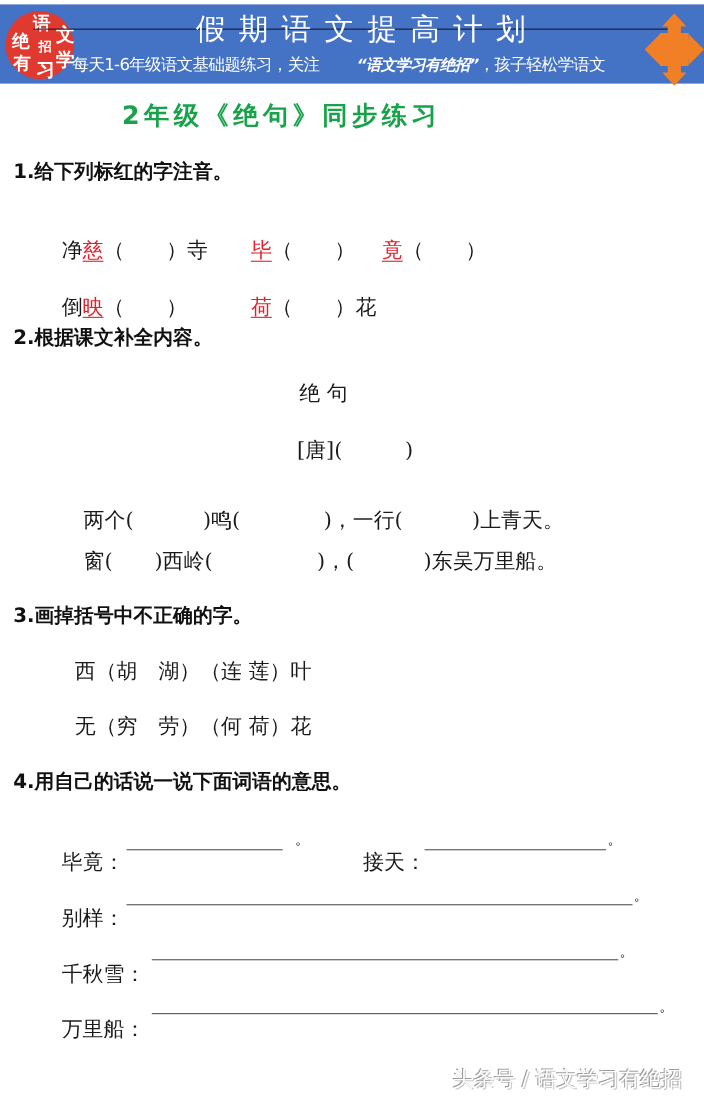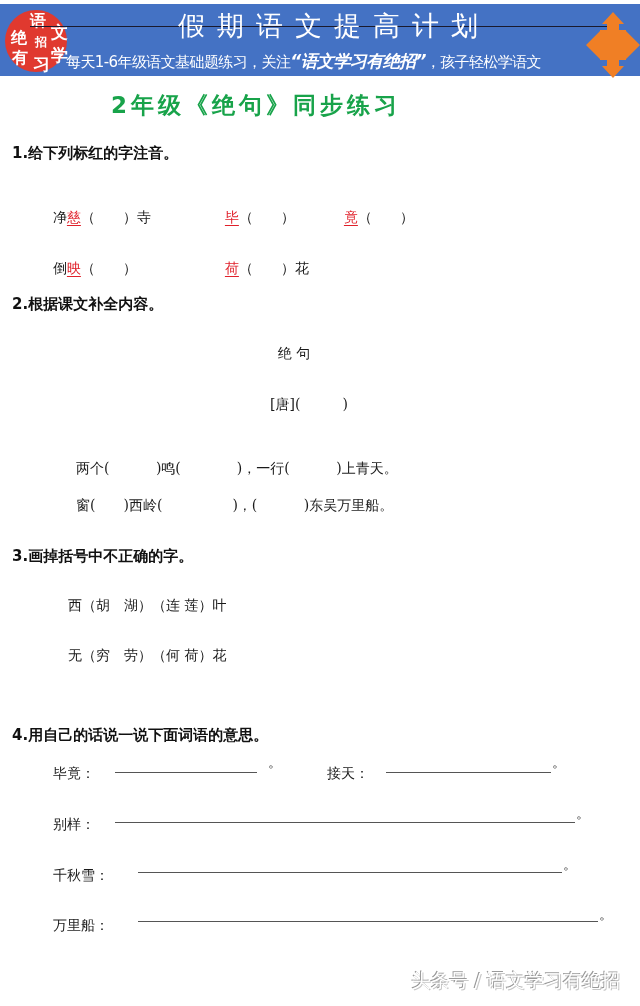--- a/index.html
+++ b/index.html
@@ -4,40 +4,40 @@
   <style>
     * { margin: 0; padding: 0; box-sizing: border-box; }
     html, body { width: 640px; height: 1006px; background: #ffffff; overflow: hidden; }
     body { position: relative; font-family: "DejaVu Serif", "Liberation Serif", serif; color: #1a1a1a; }
 
     
     .banner { position: absolute; left: 0; top: 4px; width: 640px; height: 72px; background: #4472c4; }
     .banner-rule { position: absolute; left: 30px; top: 22px; width: 582px; height: 1px; background: #1a1a2e; }
     .banner-title { position: absolute; left: 130px; top: 4px; width: 390px; font-family: "DejaVu Sans", sans-serif; font-size: 27px; color: #ffffff; letter-spacing: 12px; white-space: nowrap; margin-left: 48px; }
     .banner-sub { position: absolute; left: 66px; top: 46px; font-family: "DejaVu Sans", sans-serif; font-size: 15px; color: #ffffff; white-space: nowrap; letter-spacing: -0.6px; }
-    .banner-sub .quoted { font-weight: bold; font-style: italic; font-size: 17px; }
+    .banner-sub .quoted { font-weight: bold; font-style: italic; font-size: 14px; margin-left: 34px; }
 
     .seal { position: absolute; left: 5px; top: 6px; width: 62px; height: 62px; border-radius: 50%; background: #e0392f; color: #fff; font-family: "DejaVu Serif", serif; font-weight: bold; }
     .seal span { position: absolute; font-size: 16px; line-height: 1; }
     .seal .s1 { left: 25px; top: 3px; }
     .seal .s2 { left: 46px; top: 14px; font-size: 17px; }
     .seal .s3 { left: 6px; top: 20px; }
     .seal .s4 { left: 30px; top: 26px; font-size: 12px; }
     .seal .s5 { left: 46px; top: 37px; font-size: 17px; }
     .seal .s6 { left: 7px; top: 40px; }
     .seal .s7 { left: 28px; top: 46px; font-size: 17px; }
 
     .compass { position: absolute; left: 586px; top: 8px; width: 54px; height: 66px; }
 
     
     .page-title { position: absolute; left: 0; top: 90px; width: 512px; text-align: center; font-family: "DejaVu Sans", sans-serif; font-weight: bold; font-size: 23px; color: #18a34a; letter-spacing: 4px; }
 
     
-    .q-heading { position: absolute; left: 12px; font-family: "DejaVu Sans", sans-serif; font-weight: bold; font-size: 15px; color: #111; white-space: nowrap; }
-    .line { position: absolute; font-size: 14px; white-space: pre; color: #1a1a1a; }
+    .q-heading { position: absolute; left: 12px; font-family: "DejaVu Sans", sans-serif; font-weight: bold; font-size: 18px; color: #111; white-space: nowrap; }
+    .line { position: absolute; font-size: 19px; white-space: pre; color: #1a1a1a; }
     .red { color: #e0202a; text-decoration: underline; text-decoration-thickness: 1px; text-underline-offset: 3px; }
 
     .blank { display: inline-block; border-bottom: 1.5px solid #555; vertical-align: baseline; height: 1px; }
 
     
     .watermark { position: absolute; right: 20px; top: 968px; font-family: "DejaVu Sans", sans-serif; font-size: 19px; color: #ffffff; text-shadow: -1px -1px 0 #9a9a9a, 1px 1px 0 #c8c8c8; white-space: nowrap; }
   </style>
 </head>
 <body>
 
@@ -84,21 +84,21 @@
 <div class="q-heading" style="top:295px;">2.根据课文补全内容。</div>
 <div class="line" style="left:0; width:568px; text-align:center; top:345px; padding-left:20px;">绝 句</div>
 <div class="line" style="left:270px; top:396px;">[唐](　　　)</div>
 <div class="line" style="left:76px; top:446px;margin-top:14px;">两个(　　　 )鸣(　　　　)，一行(　　　 )上青天。</div>
 <div class="line" style="left:76px; top:497px;">窗(　　)西岭(　　　　　)，(　　　 )东吴万里船。</div>
 
 <div class="q-heading" style="top:547px;">3.画掉括号中不正确的字。</div>
 <div class="line" style="left:68px; top:597px;">西（胡　湖）（连 莲）叶</div>
 <div class="line" style="left:68px; top:647px;">无（穷　劳）（何 荷）花</div>
 
-<div class="q-heading" style="top:726px;">4.用自己的话说一说下面词语的意思。</div>
+<div class="q-heading" style="top:698px;">4.用自己的话说一说下面词语的意思。</div>
 
 <div class="line" style="left:44px; top:749px;">
   <span>毕竟：</span>
 </div>
 <div class="blank" style="position:absolute; left:115px; top:772px; width:142px;"></div>
 <div class="line" style="left:268px; top:749px; font-size:14px; top:754px;">。</div>
 
 <div class="line" style="left:318px; top:749px;">
   <span>接天：</span>
 </div>

